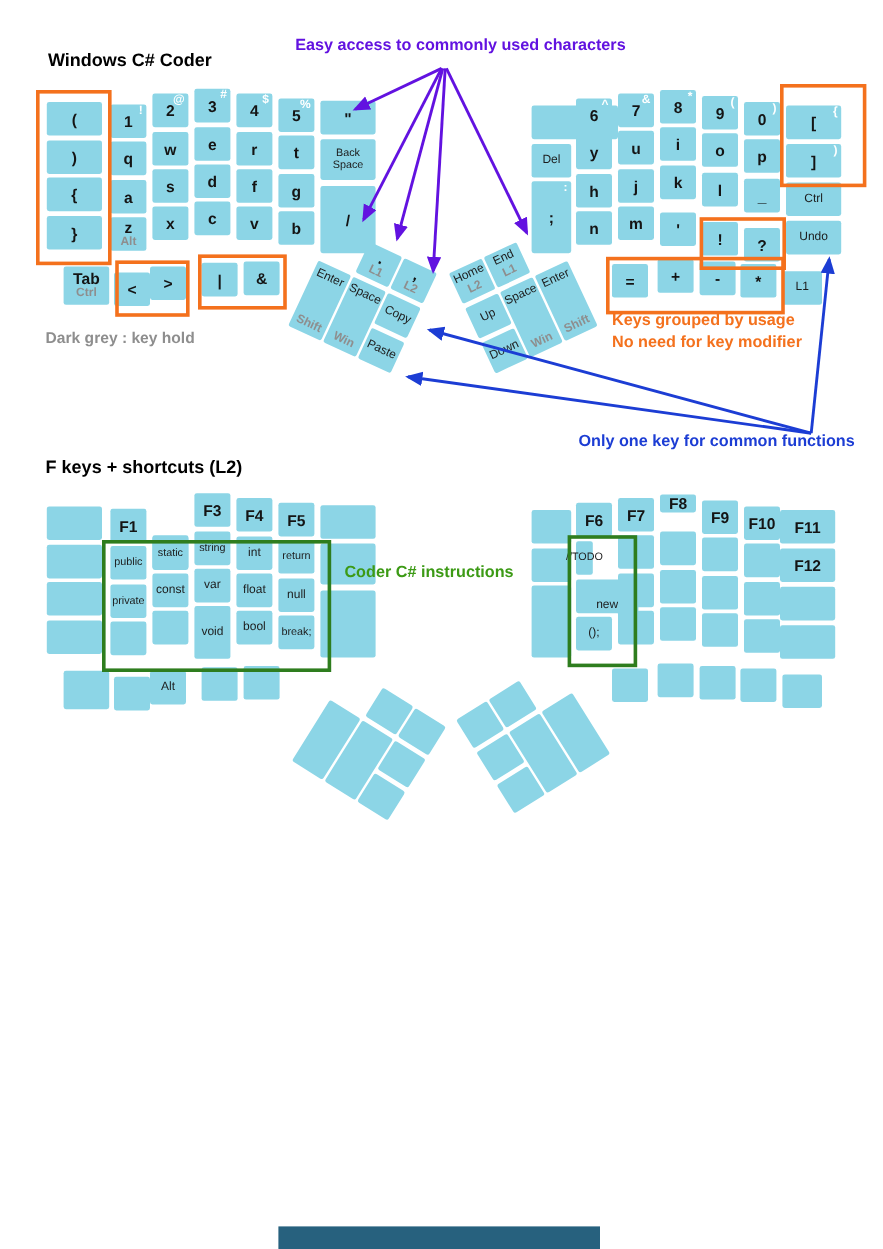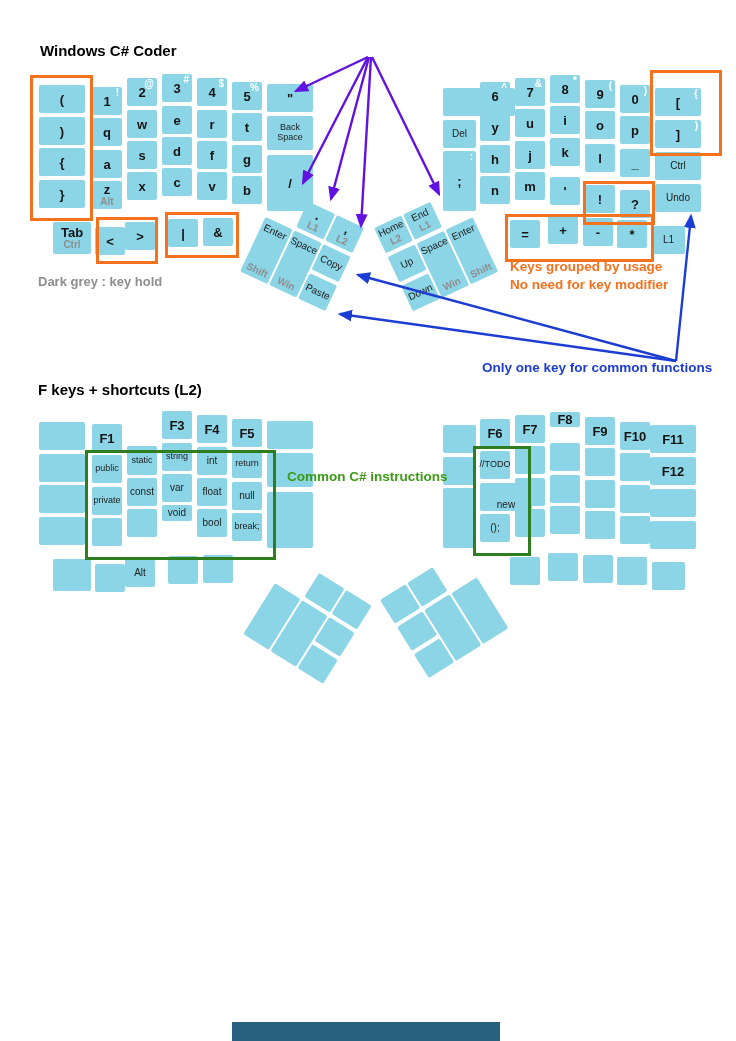--- a/index.html
+++ b/index.html
@@ -27,28 +27,29 @@
   #note-blue{left:482px;top:360px;font-weight:600;font-size:13.5px;color:#1C3DD4;}
   #note-green{left:287px;top:469px;font-weight:600;font-size:13.5px;color:#3C9A15;}
   #bottom-bar{position:absolute;left:232px;top:1022px;width:268px;height:19px;background:#27617E;z-index:4;}
 </style>
 </head>
 <body>
 
 <div id="stage">
 
   <div class="txt" id="title1">Windows C# Coder</div>
+  <div class="txt" id="note-purple">Easy access to commonly used characters</div>
   <div class="txt" id="note-grey">Dark grey : key hold</div>
   <div class="txt" id="note-orange">
     <div>Keys grouped by usage</div>
     <div>No need for key modifier</div>
   </div>
   <div class="txt" id="note-blue">Only one key for common functions</div>
   <div class="txt" id="title2">F keys + shortcuts (L2)</div>
-  <div class="txt" id="note-green">Common C# instructions</div>
+  <div class="txt" id="note-green">Coder C# instructions</div>
 
   <svg id="ann" width="736" height="1041">
     <defs>
       <marker id="ah-purple" markerWidth="7" markerHeight="7" refX="5" refY="2.5" orient="auto">
         <path d="M0,0 L6,2.5 L0,5 z" fill="#6212E0"></path>
       </marker>
       <marker id="ah-blue" markerWidth="7" markerHeight="7" refX="5" refY="2.5" orient="auto">
         <path d="M0,0 L6,2.5 L0,5 z" fill="#1C3DD4"></path>
       </marker>
     </defs>
@@ -349,21 +350,21 @@
       <div class="key" style="left: 127px; top: 509px; width: 30px; height: 28px;"></div>
       <div class="key" style="left: 162px; top: 411px; width: 30px; height: 28px;">
         <span class="lab sym">F3</span>
       </div>
       <div class="key" style="left: 162px; top: 443px; width: 30px; height: 28px;">
         <span class="lab word small">string</span>
       </div>
       <div class="key" style="left: 162px; top: 474px; width: 30px; height: 28px;">
         <span class="lab word">var</span>
       </div>
-      <div class="key" style="left: 162px; top: 505px; width: 30px; height: 16px;">
+      <div class="key" style="left: 162px; top: 505px; width: 30px; height: 44px;">
         <span class="lab word">void</span>
       </div>
       <div class="key" style="left: 197px; top: 415px; width: 30px; height: 28px;">
         <span class="lab sym">F4</span>
       </div>
       <div class="key" style="left: 197px; top: 447px; width: 30px; height: 28px;">
         <span class="lab word">int</span>
       </div>
       <div class="key" style="left: 197px; top: 478px; width: 30px; height: 28px;">
         <span class="lab word">float</span>
@@ -394,21 +395,21 @@
       <div class="key" style="left: 168px; top: 556px; width: 30px; height: 28px;"></div>
       <div class="key" style="left: 203px; top: 555px; width: 30px; height: 28px;"></div>
     </div>
     <div class="kb">
       <div class="key" style="left: 443px; top: 425px; width: 33px; height: 28px;"></div>
       <div class="key" style="left: 443px; top: 457px; width: 33px; height: 28px;"></div>
       <div class="key" style="left: 443px; top: 488px; width: 33px; height: 60px;"></div>
       <div class="key" style="left: 480px; top: 419px; width: 30px; height: 28px;">
         <span class="lab sym">F6</span>
       </div>
-      <div class="key" style="left: 480px; top: 451px; width: 30px; height: 28px; text-align: center;">
+      <div class="key" style="left: 480px; top: 451px; width: 14px; height: 28px; text-align: center;">
         <span class="lab word small">//TODO</span>
       </div>
       <div class="key" style="left: 480px; top: 483px; width: 52px; height: 28px; justify-content: flex-end;">
         <span class="lab word">new</span>
       </div>
       <div class="key" style="left: 480px; top: 514px; width: 30px; height: 28px;">
         <span class="lab word">();</span>
       </div>
       <div class="key" style="left: 515px; top: 415px; width: 30px; height: 28px;">
         <span class="lab sym">F7</span>

